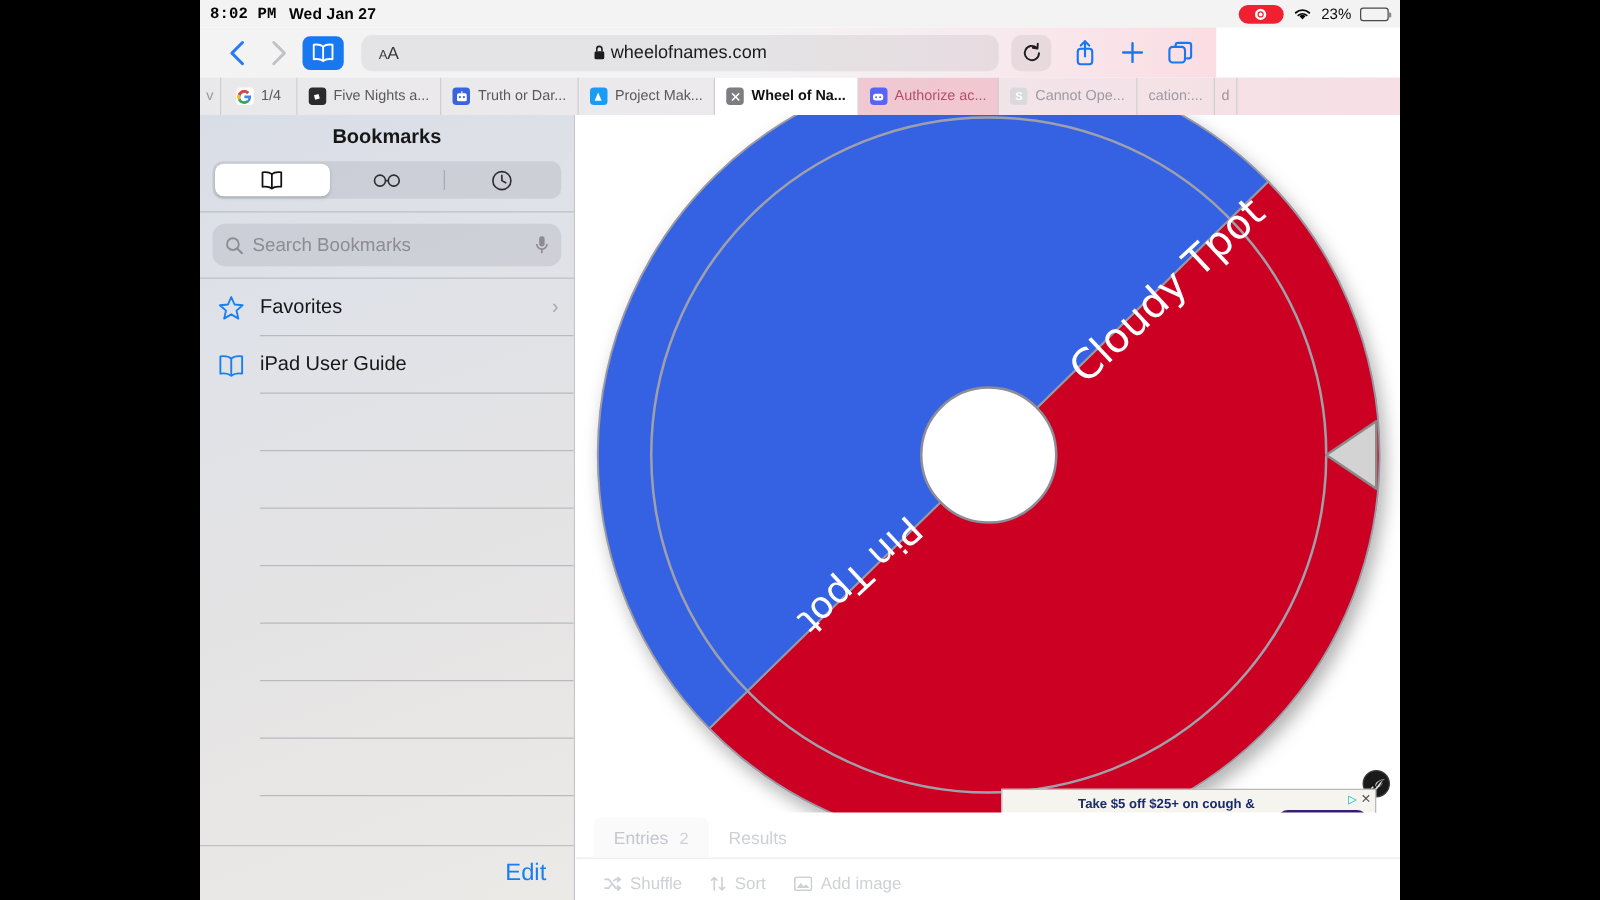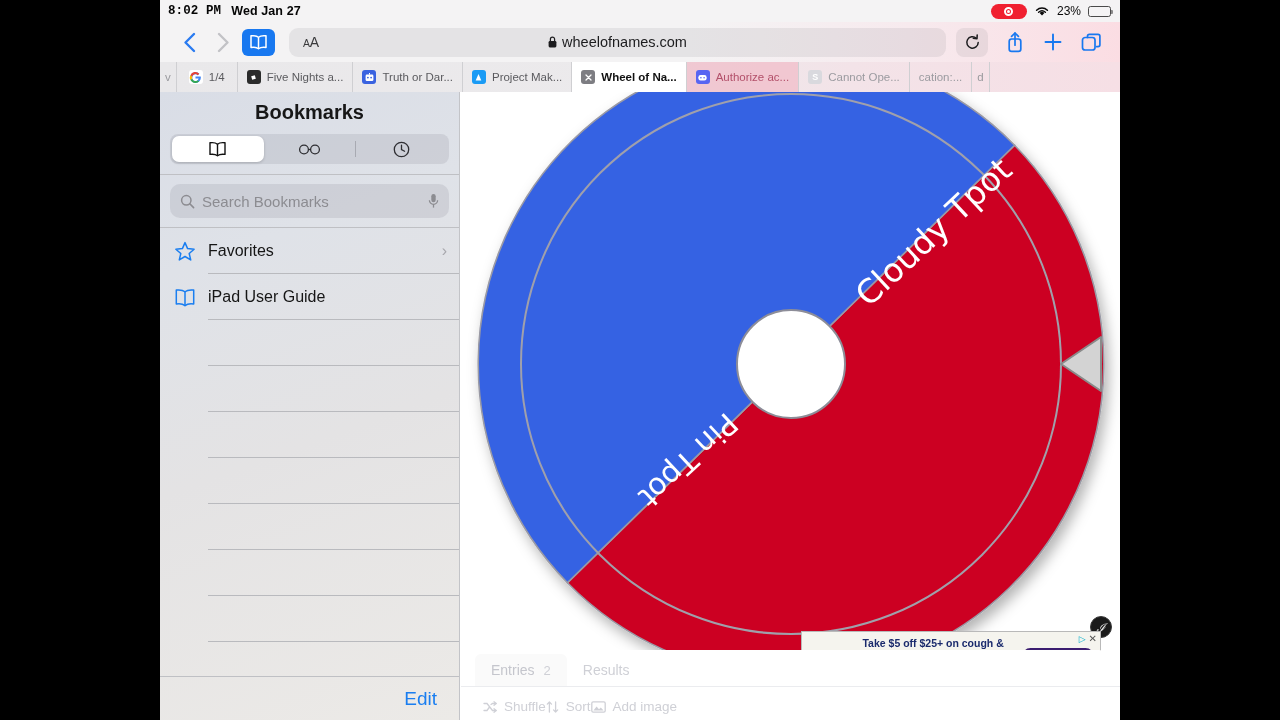--- a/index.html
+++ b/index.html
@@ -44,21 +44,21 @@
     position: relative; padding: 1px;
   }
   .batt::after {
     content: ""; position: absolute; right: -3.2px; top: 3px;
     width: 2px; height: 4px; background: #8a8a8a; border-radius: 0 1px 1px 0;
   }
   .batt-fill { height: 100%; background: #3a3a3a; border-radius: 1px; }
 
   
   .toolbar {
-    position: absolute; left: 0; top: 22px; width: 960px; height: 40px;
+    position: absolute; left: 0; top: 22px; width: 813px; height: 40px;
     background: linear-gradient(90deg,#f4f3f4 0%, #f4f3f4 55%, #f7eaee 78%, #fbdde3 100%);
     display: flex; align-items: center; padding: 0 12px;
   }
   .tb-icon {
     width: 34px; height: 34px; display: flex; align-items: center; justify-content: center;
     flex: 0 0 auto;
   }
   .bookmark-btn {
     width: 33px; height: 27px; border-radius: 6px; background: #1878f0;
     display: flex; align-items: center; justify-content: center; margin: 0 4px 0 2px;
@@ -113,21 +113,21 @@
   .tab-count { font-size: 11.5px; color: #5a5a5e; }
 
   
   .sidebar {
     position: absolute; left: 0; top: 92px; width: 300px; height: 628px;
     background: linear-gradient(160deg,#d9dde6 0%, #dfe2e8 25%, #e4e3e4 55%, #eceae7 100%);
     border-right: 1px solid #c3c4c8;
     display: flex; flex-direction: column;
   }
   .sb-title {
-    text-align: center; font-size: 20px; font-weight: 700; color: #171717;
+    text-align: center; font-size: 16px; font-weight: 700; color: #171717;
     padding: 9px 0 10px;
   }
   .segctl {
     margin: 0 10px 10px; height: 30px; border-radius: 8px;
     background: rgba(118,118,128,0.16);
     display: flex; align-items: center; padding: 2px; position: relative;
   }
   .seg {
     flex: 1; height: 26px; display: flex; align-items: center; justify-content: center;
     border-radius: 7px; position: relative;
@@ -209,21 +209,21 @@
     border-radius: 22px;
   }
   .etabs { display: flex; align-items: flex-end; height: 36px; padding-left: 14px; }
   .etab {
     display: flex; align-items: center; gap: 9px; padding: 8px 16px;
     font-size: 14px; color: #cfd0d6; border-radius: 6px 6px 0 0;
   }
   .etab.sel { background: #fafafa; color: #c5c6cd; }
   .etab-count { font-size: 13px; color: #cfd0d6; }
   .etabs-rule { height: 1px; background: #ebecef; }
-  .eactions { display: flex; padding: 12px 0 0 22px; }
+  .eactions { display: flex; gap: 22px; padding: 12px 0 0 22px; }
   .eact { display: flex; align-items: center; gap: 7px; font-size: 13.5px; color: #cfd0d6; }
 </style>
 </head>
 <body>
 
 <div id="screen">
   <div id="ipad">
 
     <div class="statusbar">
       <div class="sb-left">

